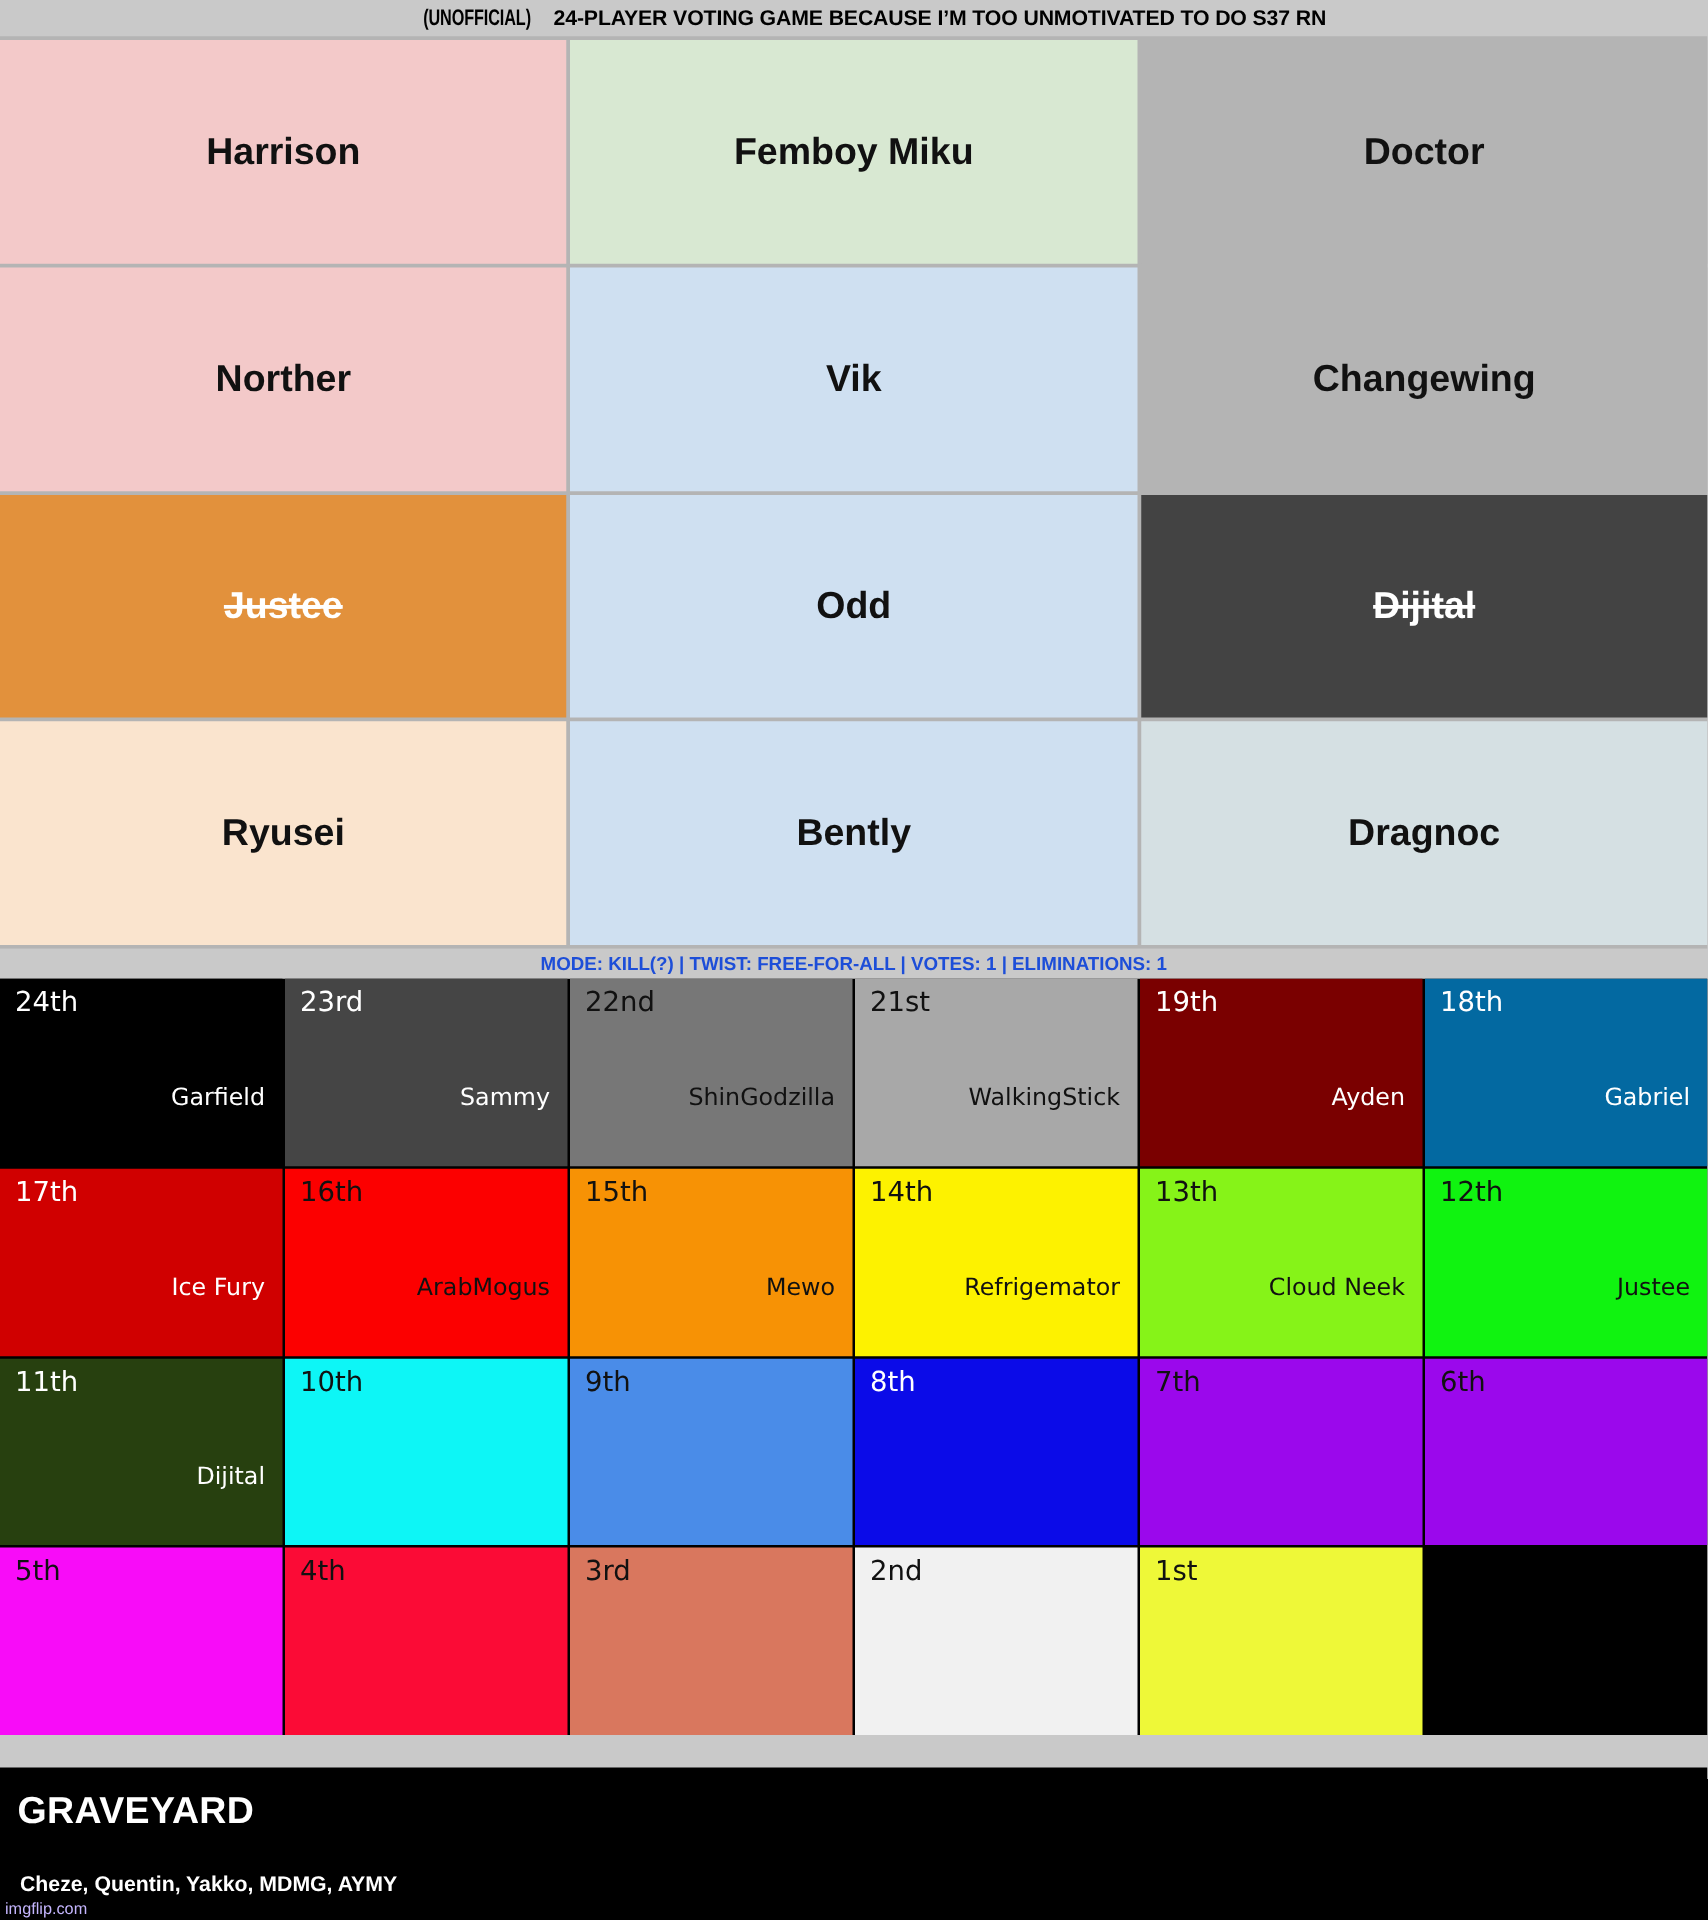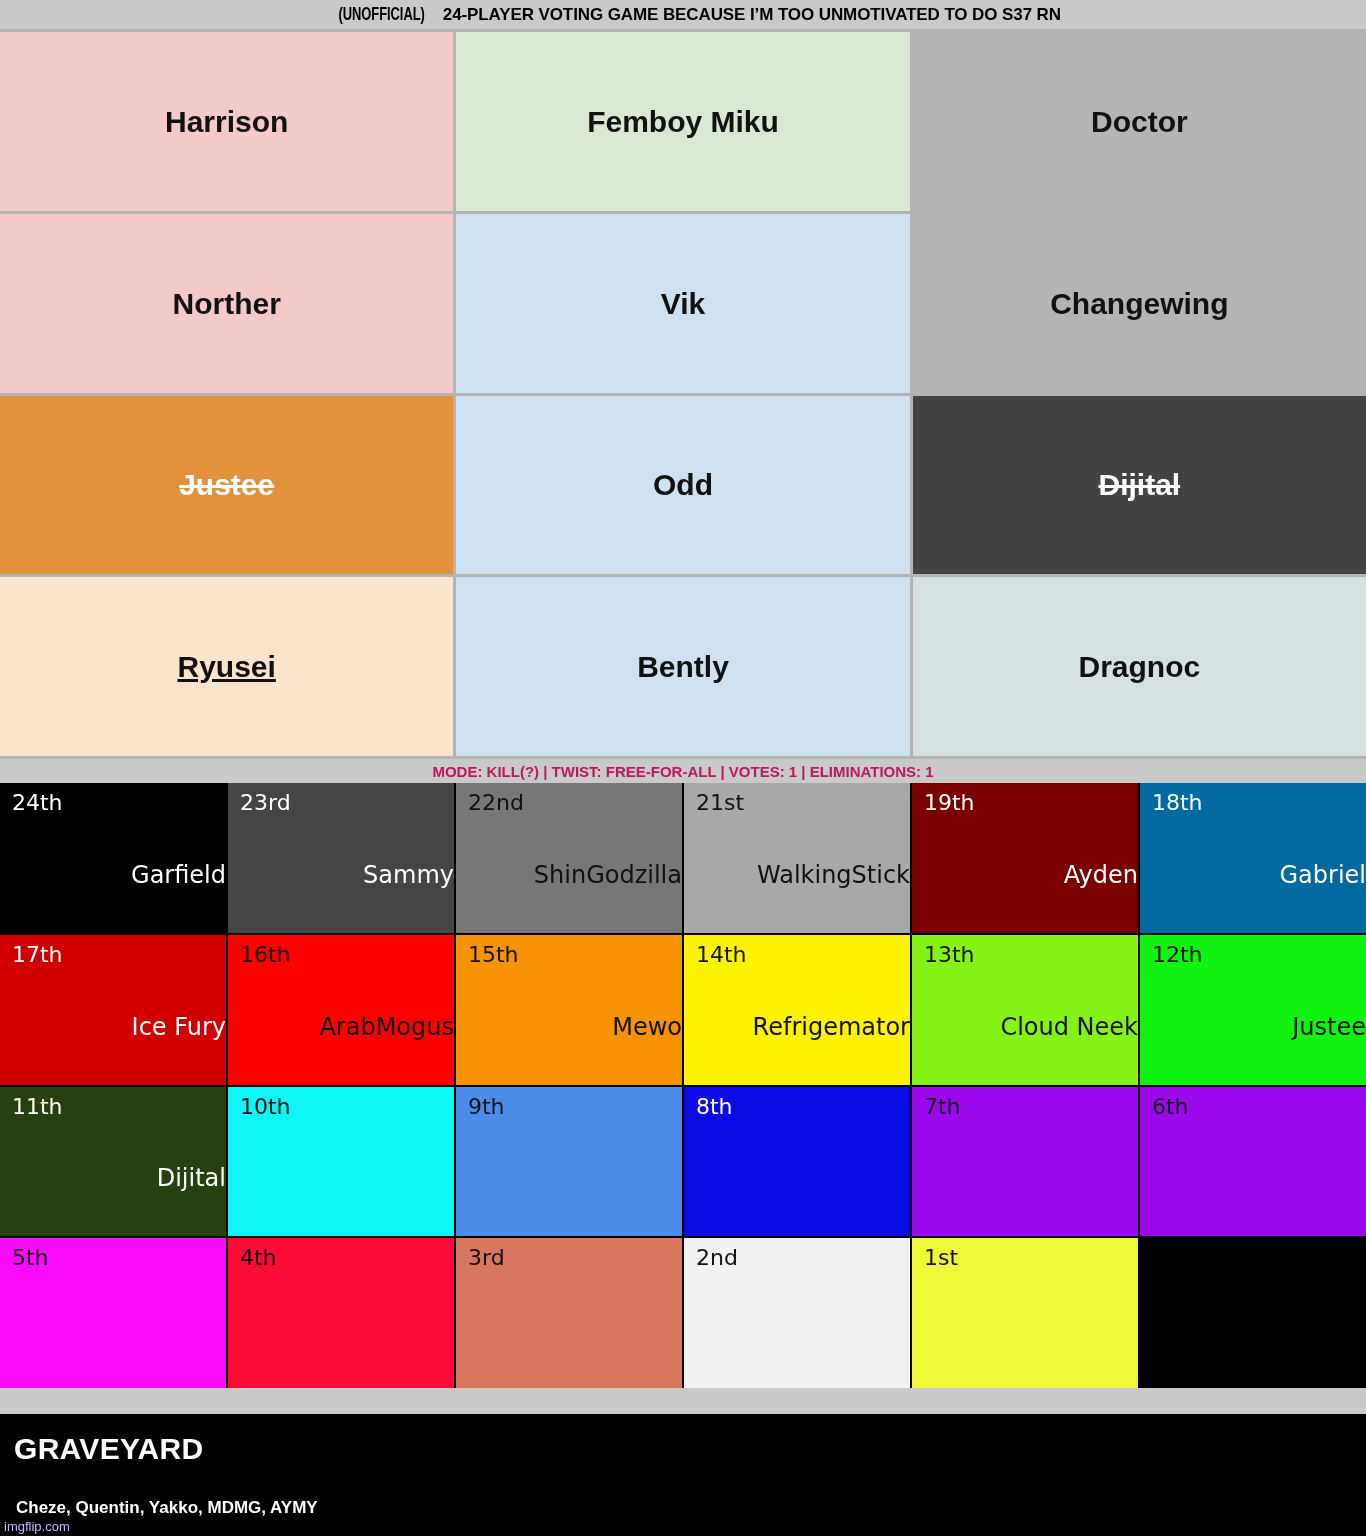--- a/index.html
+++ b/index.html
@@ -54,21 +54,21 @@
   .player-cell.eliminated .nm {
     text-decoration:line-through;
     text-decoration-thickness:3px;
   }
 
   
   .mode-bar {
     height:24px; width:100%;
     background:#c9c9c9;
     display:flex; align-items:center; justify-content:center;
-    font-size:15px; font-weight:bold; color:#be185d;
+    font-size:15px; font-weight:bold; color:#1d4ed8;
     white-space:nowrap;
   }
 
   
   .rank-grid {
     width:100%;
     height:605px;
     display:grid;
     grid-template-columns:repeat(6, 1fr);
     grid-template-rows:repeat(4, 1fr);
@@ -80,22 +80,22 @@
     position:relative;
     overflow:hidden;
     font-family:"DejaVu Sans", sans-serif;
   }
   .rank-num {
     position:absolute; top:7px; left:12px;
     font-size:22px; font-weight:400;
     letter-spacing:0px;
   }
   .rank-name {
-    position:absolute; bottom:44px; right:0;
-    font-size:24px; font-weight:400;
+    position:absolute; bottom:44px; right:14px;
+    font-size:19px; font-weight:400;
     white-space:nowrap;
   }
 
   
   .graveyard {
     position:absolute;
     left:0; bottom:0;
     width:100%; height:122px;
     background:#000000;
     color:#ffffff;
@@ -146,21 +146,21 @@
       </div>
       <div class="player-cell eliminated" style="background: rgb(226, 145, 60);">
         <span class="nm">Justee</span>
       </div>
       <div class="player-cell" style="background: rgb(207, 224, 241);">
         <span class="nm">Odd</span>
       </div>
       <div class="player-cell eliminated" style="background: rgb(67, 67, 67);">
         <span class="nm">Dijital</span>
       </div>
-      <div class="player-cell" style="background: rgb(250, 228, 206); text-decoration: underline;">
+      <div class="player-cell" style="background: rgb(250, 228, 206);">
         <span class="nm">Ryusei</span>
       </div>
       <div class="player-cell" style="background: rgb(207, 224, 241);">
         <span class="nm">Bently</span>
       </div>
       <div class="player-cell" style="background: rgb(213, 224, 227);">
         <span class="nm">Dragnoc</span>
       </div>
     </div>
 

